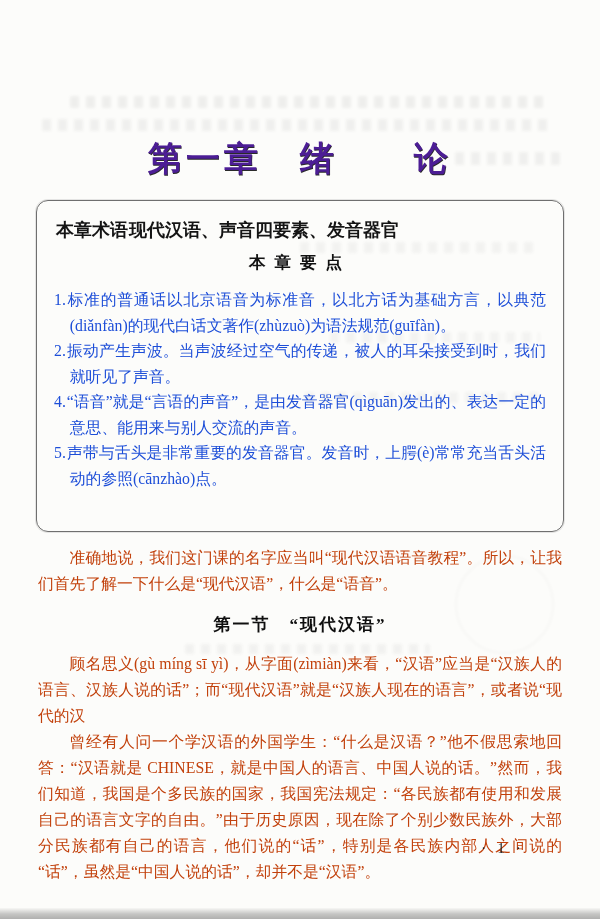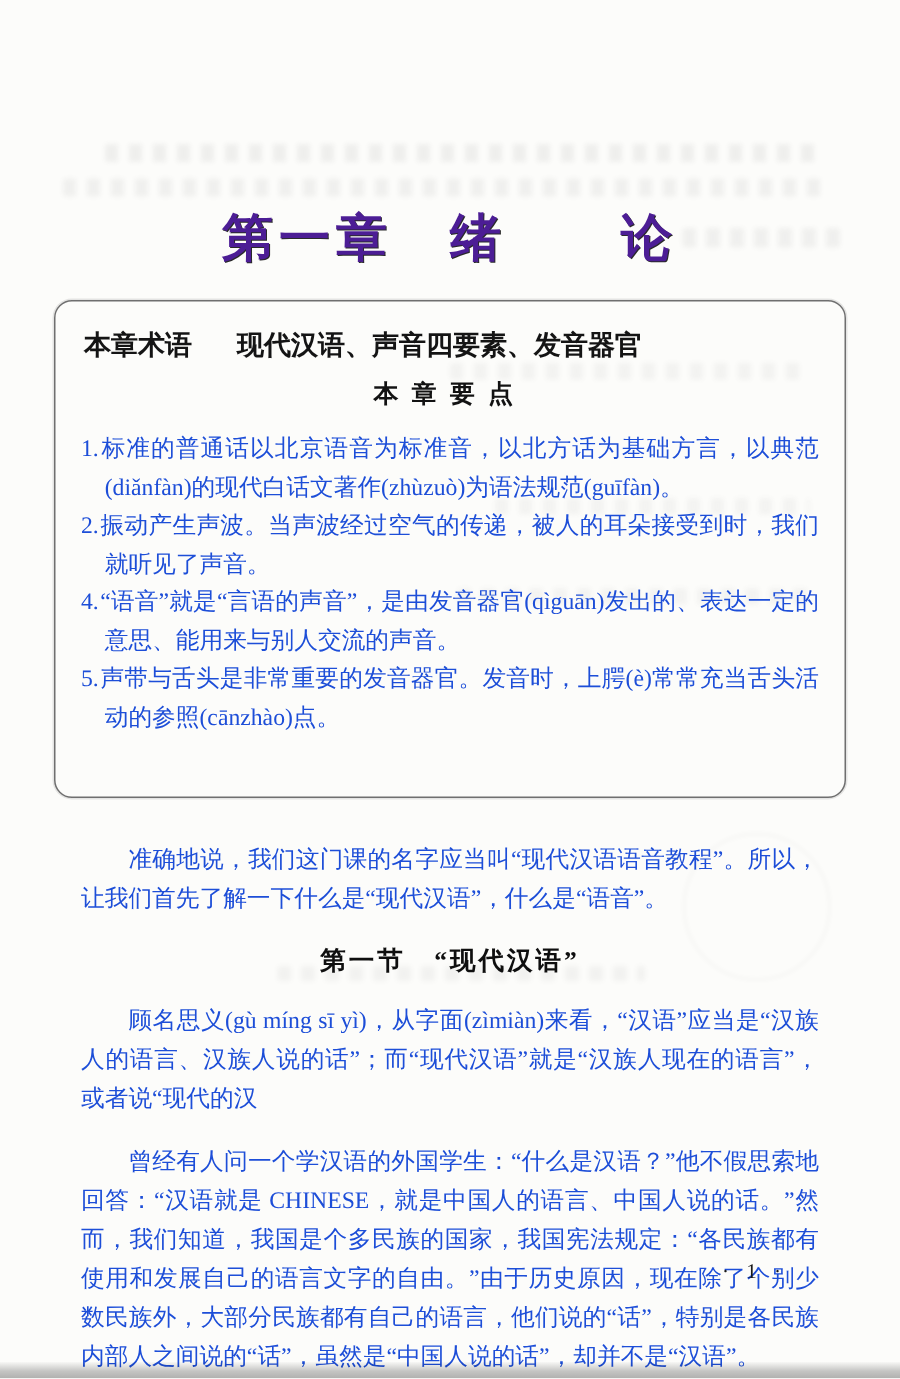--- a/index.html
+++ b/index.html
@@ -47,21 +47,21 @@
     padding:15px 17px 0 17px;
     background:transparent;
   }
   .terms-line{
     font-family:"Liberation Sans","DejaVu Sans",sans-serif;
     font-weight:bold;font-size:18px;line-height:24px;
     color:#141414;
     margin:2px 0 10px 2px;
     white-space:nowrap;
   }
-  .terms-label{margin-right:30px;}
+  .terms-label{margin-right:1px;}
   .points-title{
     text-align:center;
     font-weight:bold;font-size:16.5px;
     letter-spacing:9px;
     margin:6px 0 13px 0;
     color:#121212;
   }
   .points{
     list-style:none;margin:0;padding:0;
     font-size:15.8px;line-height:25.5px;
@@ -69,24 +69,24 @@
   }
   .points li{
     padding-left:1em;text-indent:-1em;
     text-align:justify;
   }
   .pt-num{margin-right:1px;}
   .body-flow{
     position:absolute;left:38px;top:545px;width:524px;
   }
   .para{
-    margin:16px;
+    margin:0;
     font-size:15.8px;line-height:26px;
     text-align:justify;text-indent:2em;
-    color:#1d4ed8;
+    color:#c2410c;
   }
   .para.intro{margin-bottom:16px;}
   .section-title{
     margin:0 0 15px 0;
     text-align:center;
     font-size:17px;font-weight:900;
     letter-spacing:2px;
     color:#0f0f0f;
   }
   .page-number{

